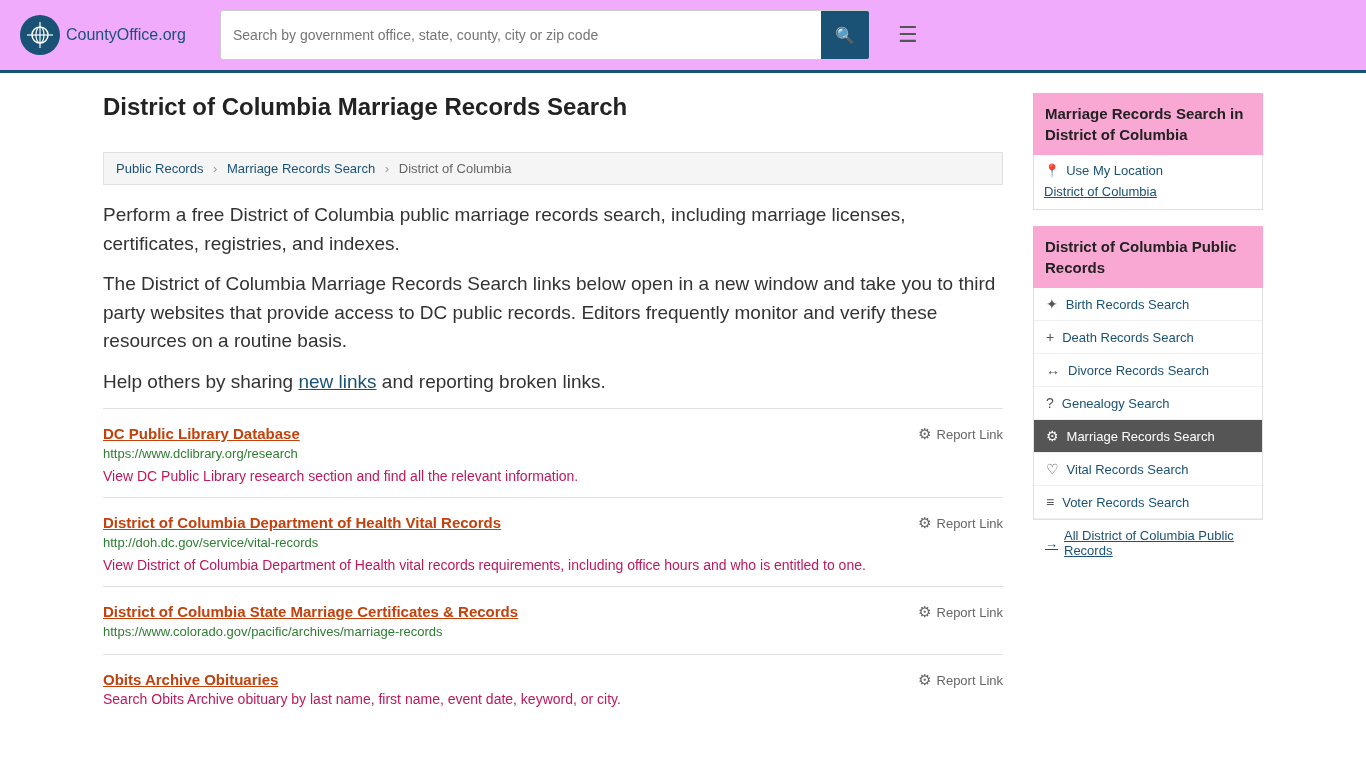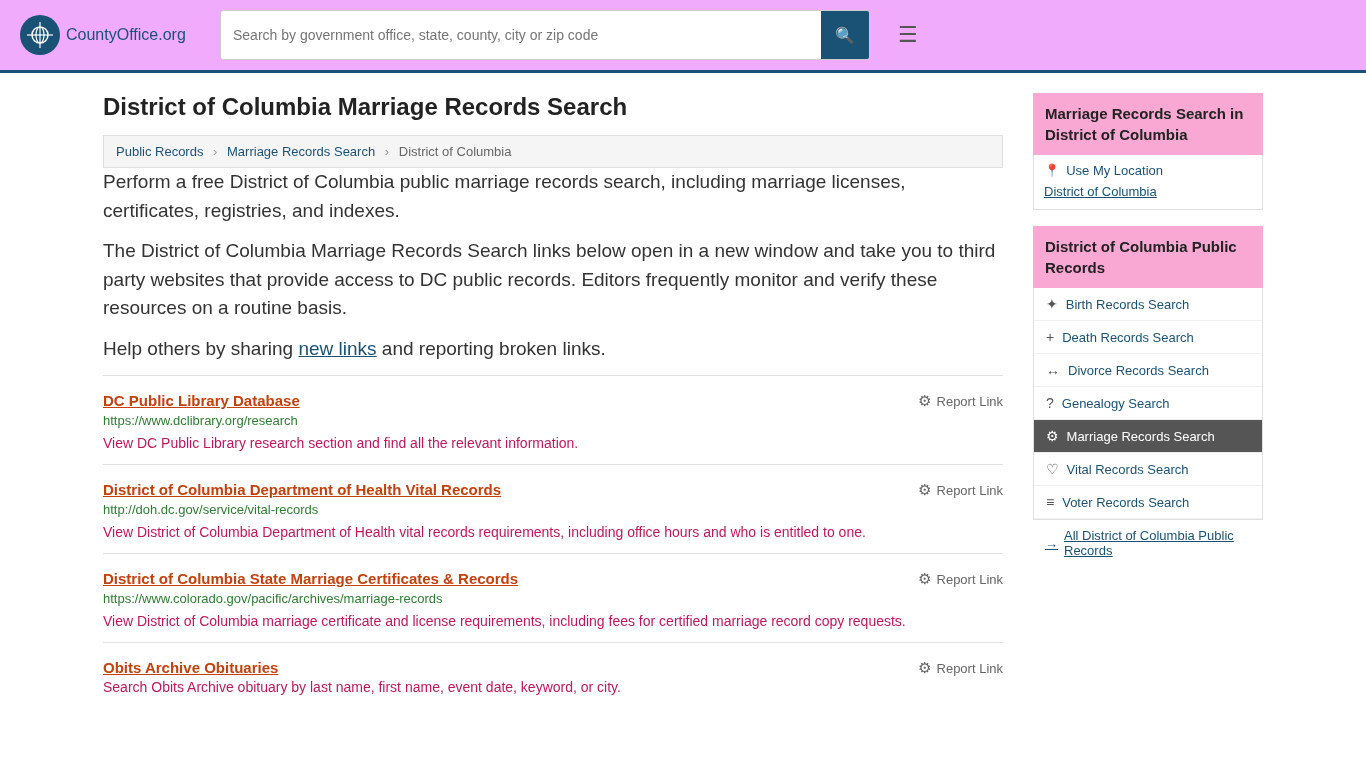--- a/index.html
+++ b/index.html
@@ -88,30 +88,30 @@
     .sidebar {
       width: 230px;
       min-width: 230px;
     }
 
     
     .page-title {
       font-size: 24px;
       font-weight: bold;
       color: #222;
-      margin-bottom: 14px;
+      margin-bottom: 31px;
     }
 
     
     .breadcrumb {
       background: #f5f5f5;
       padding: 8px 12px;
       font-size: 13px;
       color: #666;
-      margin-bottom: 0;
+      margin-bottom: 16px;
       border: 1px solid #e0e0e0;
     }
     .breadcrumb a {
       color: #1a5276;
       text-decoration: none;
     }
     .breadcrumb .sep { margin: 0 6px; color: #999; }
 
     
     .description {
@@ -305,21 +305,20 @@
   </div>
         <div class="record-item">
     <div class="record-header">
       <a href="#" class="record-title">District of Columbia State Marriage Certificates &amp; Records</a>
       <div class="report-link">
         <span class="report-icon">⚙</span>
         <span>Report Link</span>
       </div>
     </div>
     <div class="record-url">https://www.colorado.gov/pacific/archives/marriage-records</div>
-    <div class="record-desc">View District of Columbia marriage certificate and license requirements, including fees for certified marriage record copy requests.</div>
   </div>
         <div class="record-item">
     <div class="record-header">
       <a href="#" class="record-title">Obits Archive Obituaries</a>
       <div class="report-link">
         <span class="report-icon">⚙</span>
         <span>Report Link</span>
       </div>
     </div>
     <div class="record-desc">Search Obits Archive obituary by last name, first name, event date, keyword, or city.</div>

